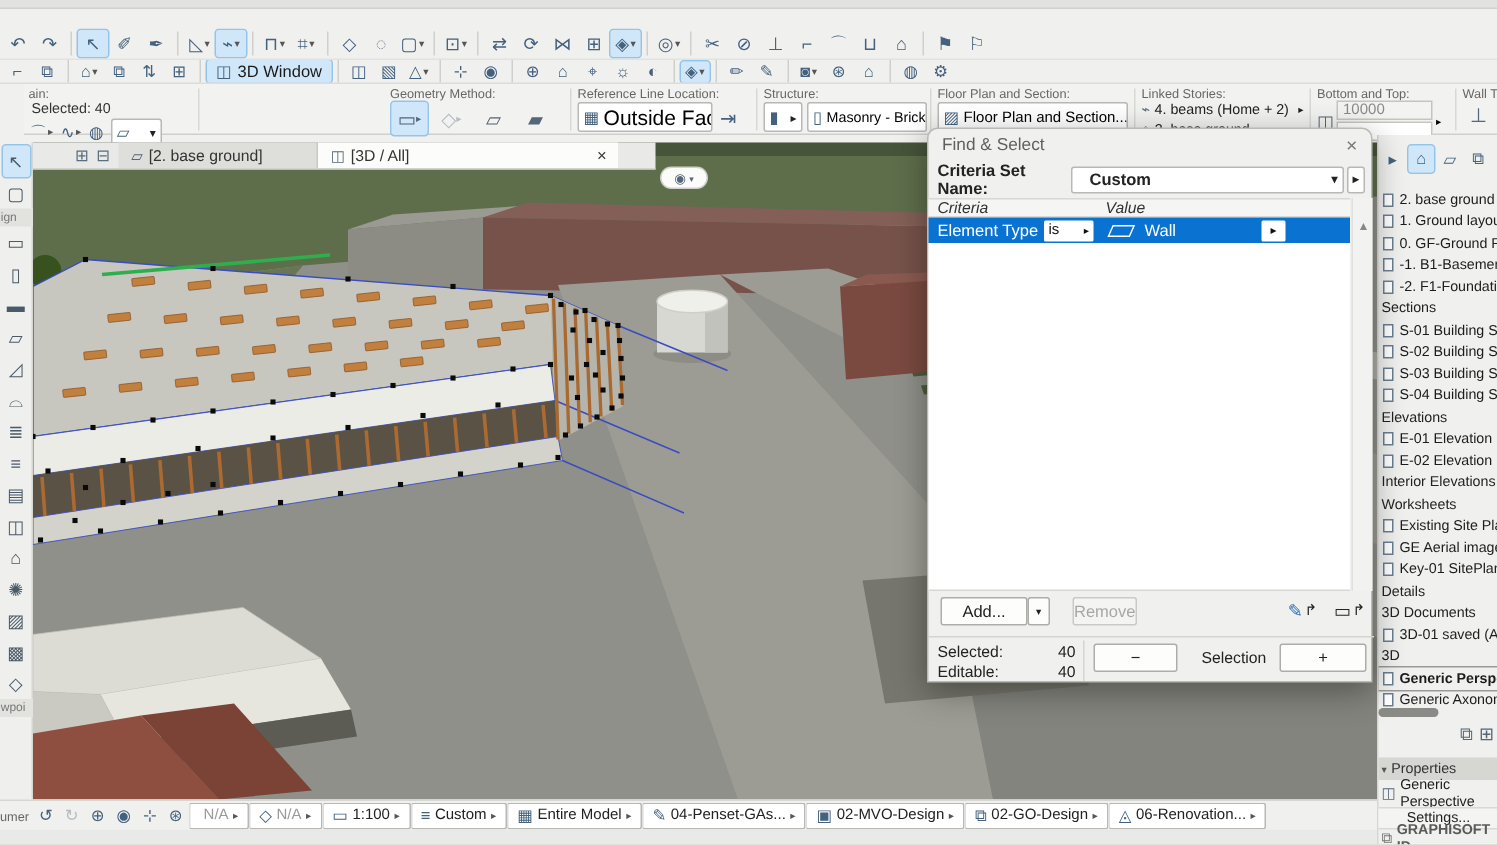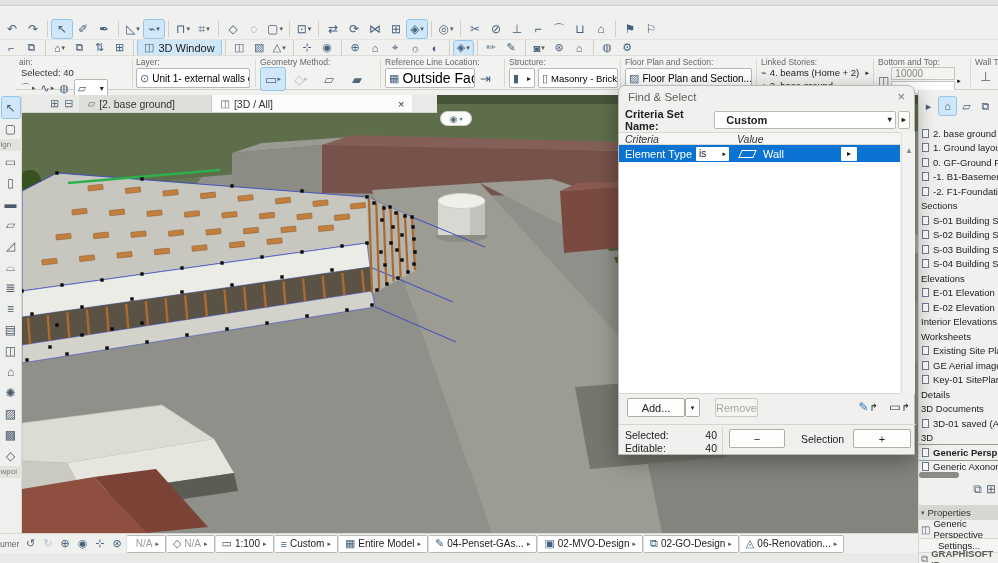--- a/index.html
+++ b/index.html
@@ -241,31 +241,20 @@
         <span class="mini">∿<span class="arr">▸</span></span>
         <span class="mini">◍</span>
         <span class="combo" style="width:34px;height:18px">
             <span class="cicon">▱</span>
             <span class="arr">▾</span>
           </span>
       </div>
       <div class="vline"></div>
     </div>
 
-    <div class="isec" style="left:117px;width:121px">
-      <div class="ilabel">Layer:</div>
-      <div style="padding:1px 2px 0 3px">
-        <span class="combo" style="width:114px">
-          <span class="cicon">⊙</span>
-          <span style="font-size:10px">Unit 1- external walls</span>
-          <span class="arr">▸</span>
-        </span>
-      </div>
-      <div class="vline"></div>
-    </div>
 
     <div class="isec" style="left:241px;width:122px">
       <div class="ilabel">Geometry Method:</div>
       <div style="display:flex;gap:4px;padding:1px 0 0 4px">
         <span class="gmcell hl">▭<span style="font-size:7px">▸</span></span>
         <span class="gmcell dim">◇<span style="font-size:7px;color:#b4bcc4">▸</span></span>
         <span class="gmcell">▱</span>
         <span class="gmcell">▰</span>
       </div>
       <div class="vline"></div>

